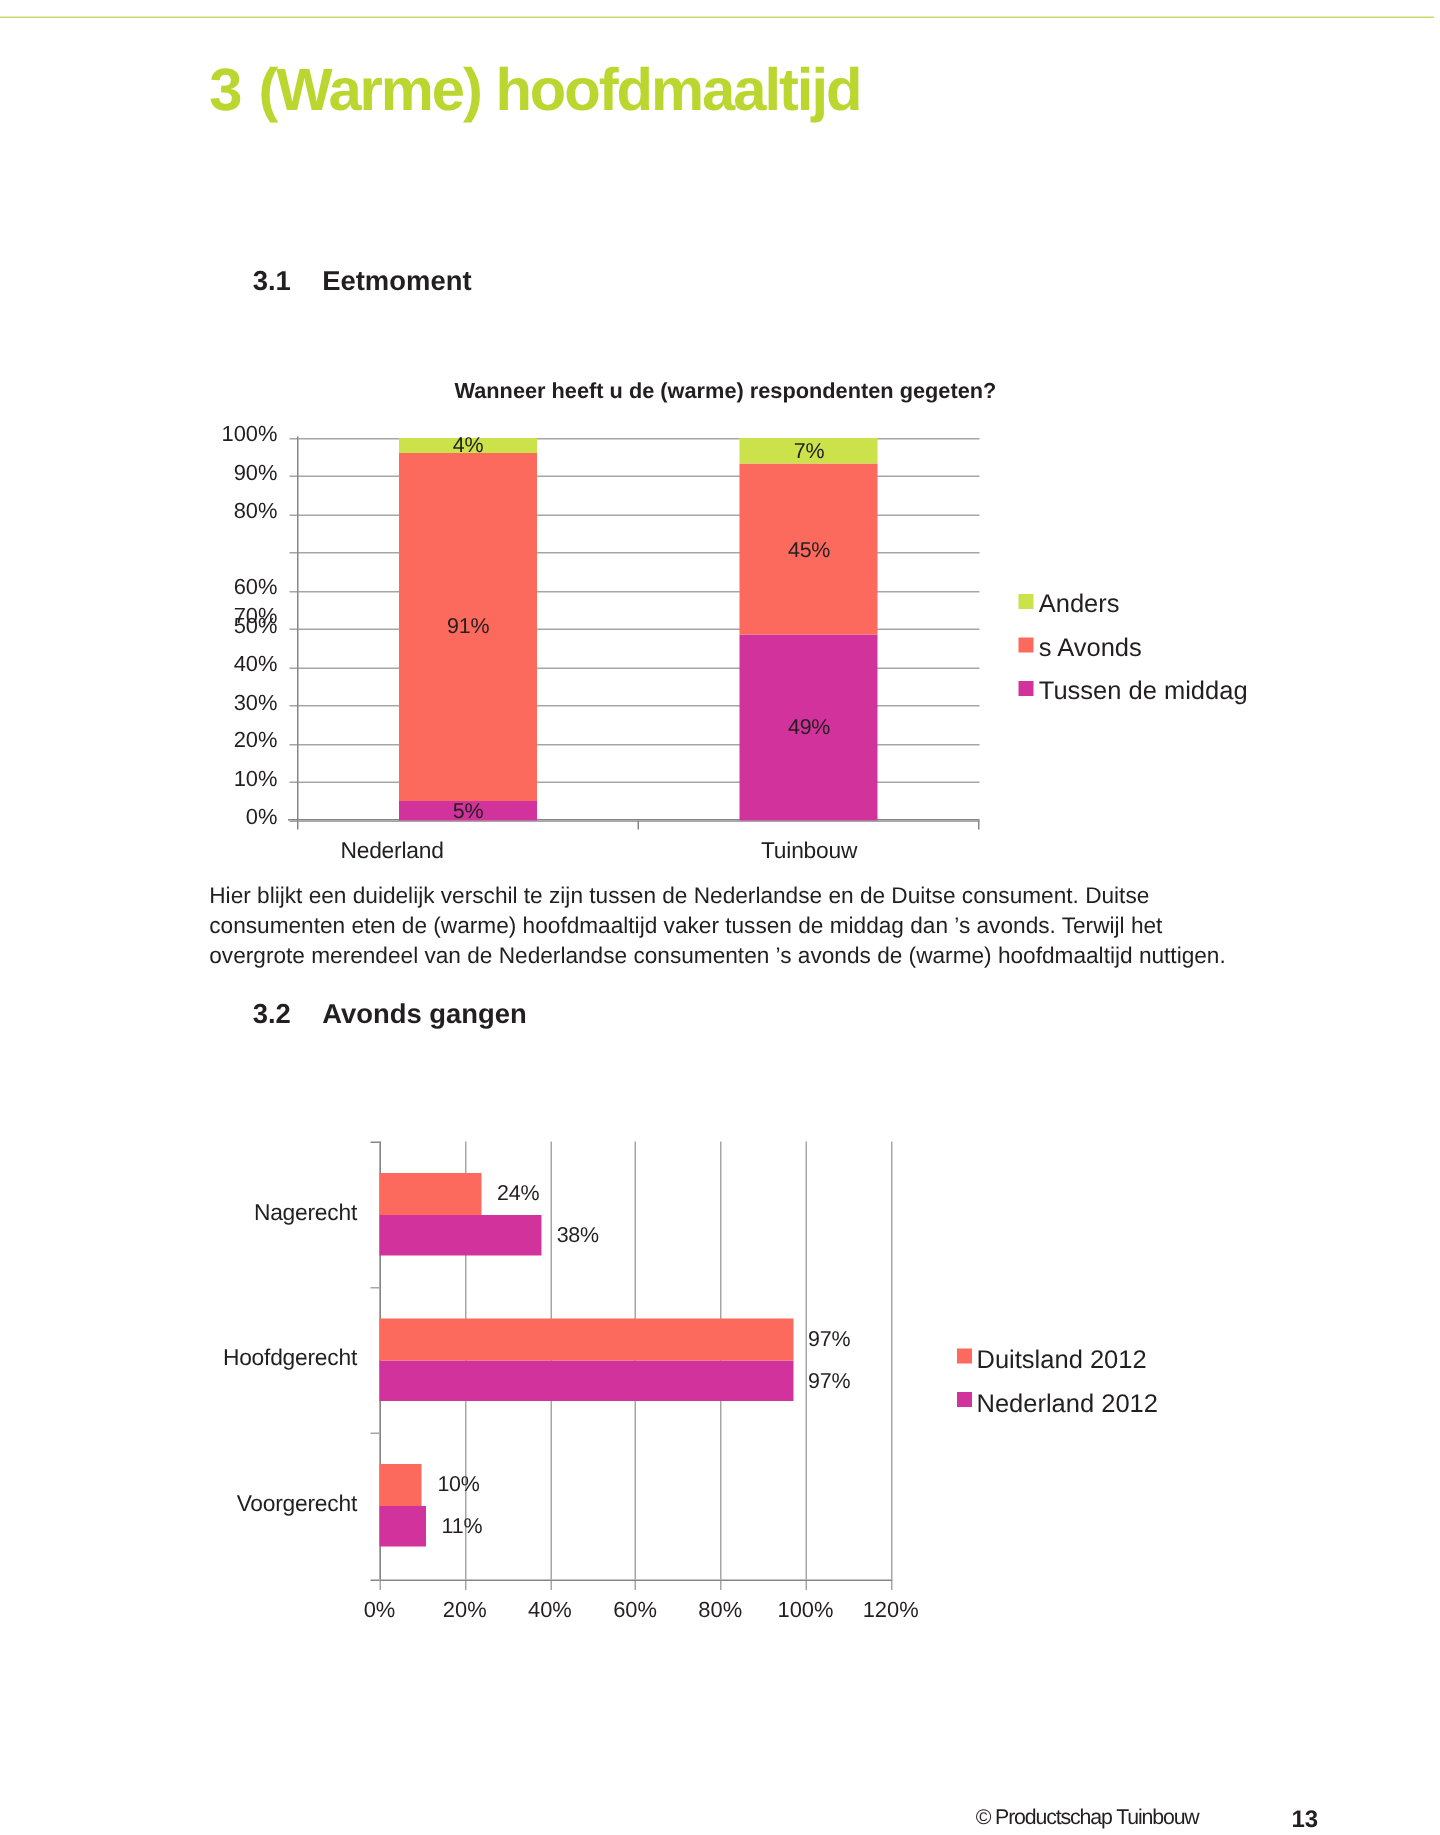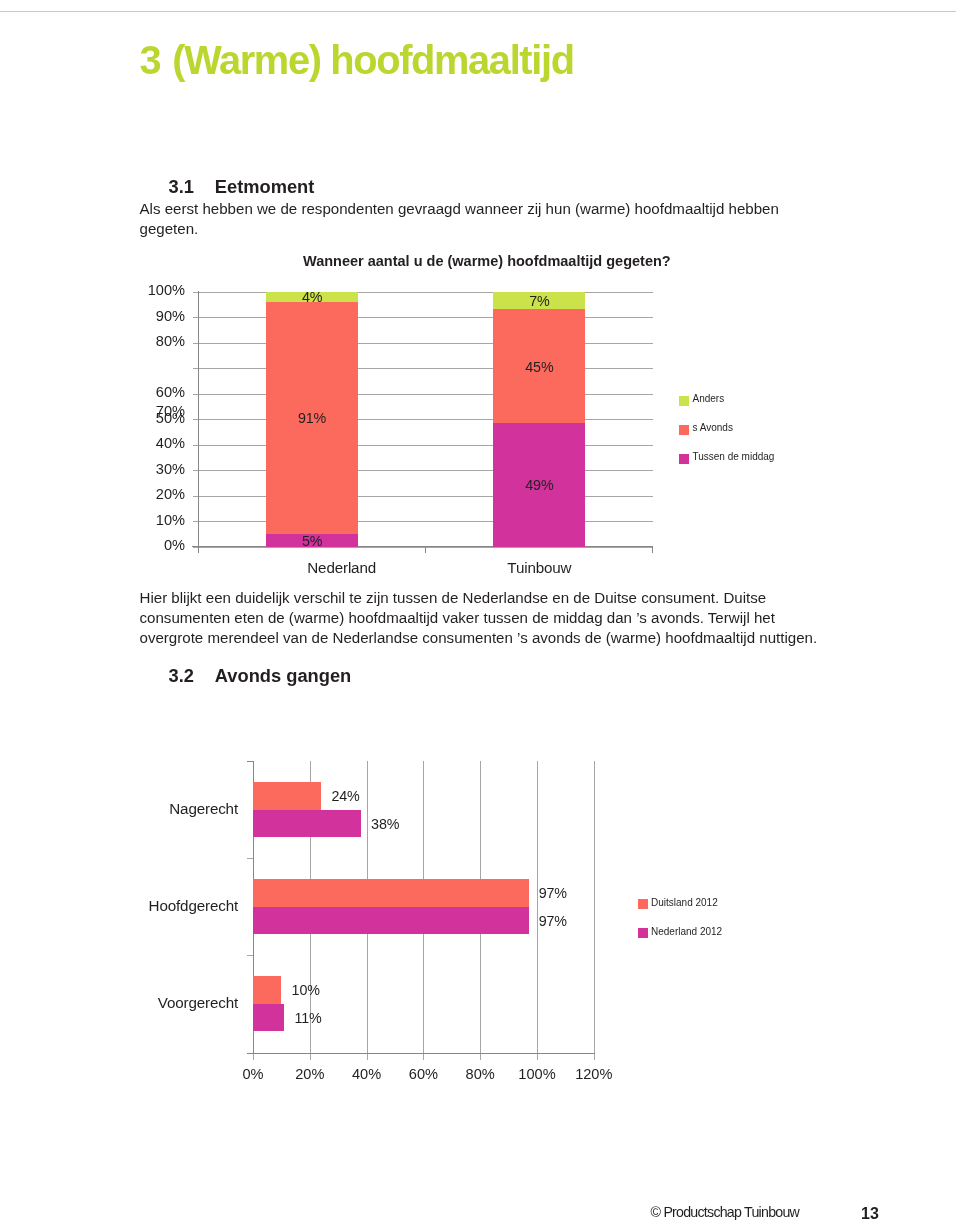--- a/index.html
+++ b/index.html
@@ -22,43 +22,42 @@
   .para2{left:139.5px;top:588px;width:690px;font-size:15.1px;line-height:20.2px;}
 
   
   .foot{top:1204px;font-size:14.2px;letter-spacing:-0.75px;}
   .foot-c{left:650.5px;}
   .foot-p{left:861px;font-weight:bold;font-size:16px;top:1205px;letter-spacing:0;}
   .ctitle{font-size:14.5px;font-weight:bold;white-space:nowrap;}
   .axlab{font-size:14.6px;white-space:nowrap;}
   .catlab{font-size:15.2px;letter-spacing:-0.15px;white-space:nowrap;}
   .dlab{font-size:14.3px;letter-spacing:-0.15px;white-space:nowrap;}
-  .legtxt{font-size:10px;white-space:nowrap;}
+  .legtxt{font-size:17px;white-space:nowrap;}
   .sw{width:10px;height:10px;}
 </style>
 </head>
 <body>
 
 <div class="page">
 
   <div class="abs toprule"></div>
 
   <div class="abs h1">
     <span class="num">3</span><span>(Warme) hoofdmaaltijd</span>
   </div>
 
 
   <div class="abs h2">
     <span class="num">3.1</span><span>Eetmoment</span>
   </div>
 
-  <div class="abs para">Als eerst hebben we de respondenten gevraagd wanneer zij hun (warme) hoofdmaaltijd hebben gegeten.</div>
 
   <div class="abs" id="chart1" style="left:0;top:0;width:960px;height:600px;">
-    <div class="abs ctitle" style="left:303px;top:253px;">Wanneer aantal u de (warme) hoofdmaaltijd gegeten?</div>
+    <div class="abs ctitle" style="left:303px;top:253px;">Wanneer heeft u de (warme) respondenten gegeten?</div>
 
     <div id="c1-yticks">
         <div class="abs axlab" style="left:115px;top:537.1px;width:70px;text-align:right;">0%</div>
         <div class="abs " style="left:192.5px;top:546.6px;width:6px;height:1px;background:#a6a6a6;"></div>
         <div class="abs axlab" style="left:115px;top:511.6px;width:70px;text-align:right;">10%</div>
         <div class="abs " style="left:192.5px;top:521.1px;width:6px;height:1px;background:#a6a6a6;"></div>
         <div class="abs axlab" style="left:115px;top:486.1px;width:70px;text-align:right;">20%</div>
         <div class="abs " style="left:192.5px;top:495.6px;width:6px;height:1px;background:#a6a6a6;"></div>
         <div class="abs axlab" style="left:115px;top:460.6px;width:70px;text-align:right;">30%</div>
         <div class="abs " style="left:192.5px;top:470.1px;width:6px;height:1px;background:#a6a6a6;"></div>
@@ -108,21 +107,21 @@
         <div class="abs dlab" style="left:266.1px;top:289.2px;width:92px;text-align:center;">4%</div>
         <div class="abs " style="left:493.4px;top:422.9px;width:92px;height:123.7px;background:#d1329b;"></div>
         <div class="abs dlab" style="left:493.4px;top:477.2px;width:92px;text-align:center;">49%</div>
         <div class="abs " style="left:493.4px;top:309.3px;width:92px;height:113.6px;background:#fc6a5e;"></div>
         <div class="abs dlab" style="left:493.4px;top:358.6px;width:92px;text-align:center;">45%</div>
         <div class="abs " style="left:493.4px;top:291.6px;width:92px;height:17.7px;background:#cbe24a;"></div>
         <div class="abs dlab" style="left:493.4px;top:292.9px;width:92px;text-align:center;">7%</div>
       </div>
 
     <div id="c1-cats">
-        <div class="abs catlab" style="left:216px;top:558.5px;width:160px;text-align:right;">Nederland</div>
+        <div class="abs catlab" style="left:227px;top:558.5px;width:160px;text-align:left;">Nederland</div>
         <div class="abs catlab" style="left:459.4px;top:558.5px;width:160px;text-align:center;">Tuinbouw</div>
       </div>
 
     <div id="c1-legend">
         <div class="abs sw" style="left:679.2px;top:395.8px;background:#cbe24a;"></div>
         <div class="abs legtxt" style="left:692.5px;top:393.0px;">Anders</div>
         <div class="abs sw" style="left:679.2px;top:425.0px;background:#fc6a5e;"></div>
         <div class="abs legtxt" style="left:692.5px;top:422.2px;">s Avonds</div>
         <div class="abs sw" style="left:679.2px;top:454.2px;background:#d1329b;"></div>
         <div class="abs legtxt" style="left:692.5px;top:451.4px;">Tussen de middag</div>

